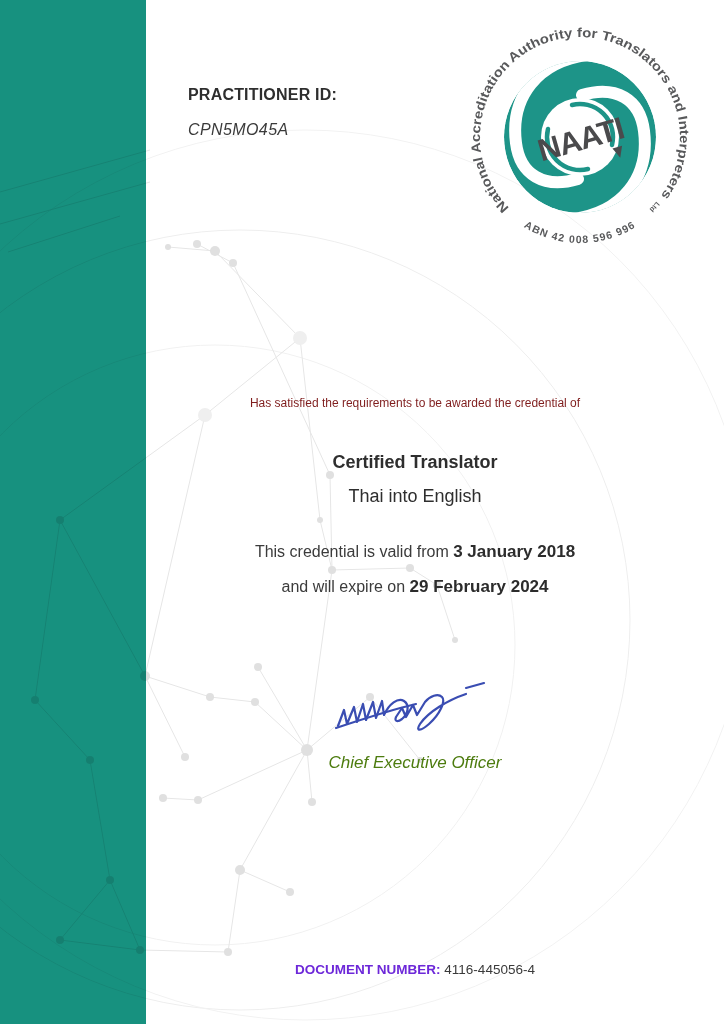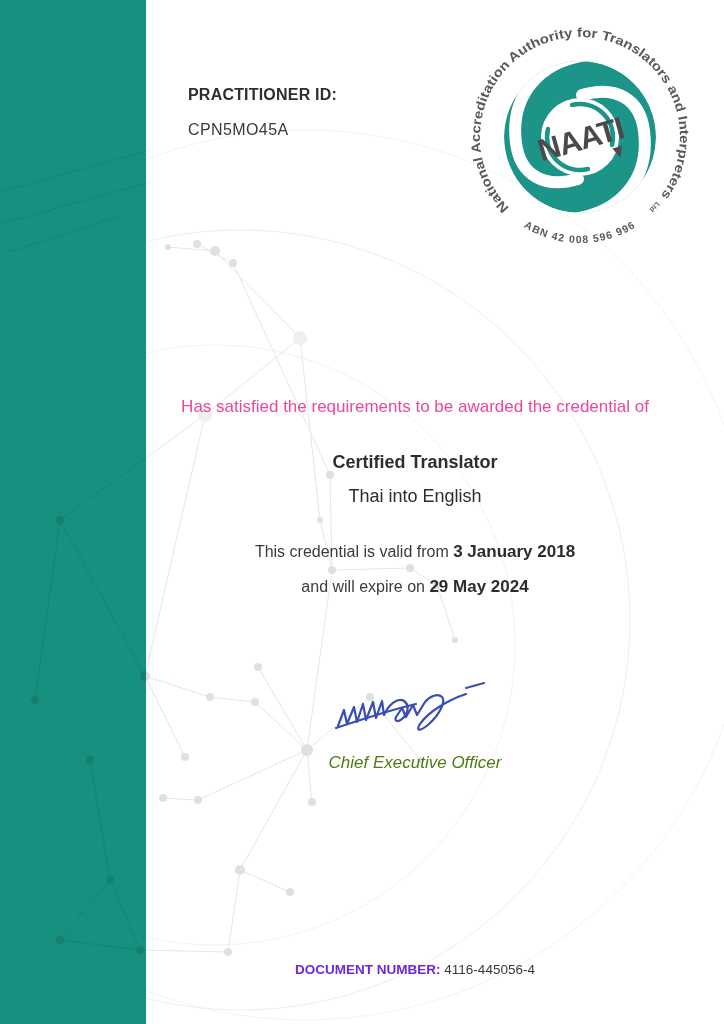--- a/index.html
+++ b/index.html
@@ -3,26 +3,26 @@
 <meta charset="utf-8">
 <style>
   html,body{margin:0;padding:0;background:#ffffff;}
   .page{
     position:relative;width:724px;height:1024px;overflow:hidden;background:#ffffff;
     font-family:"Liberation Sans", sans-serif;color:#3b3b3b;
   }
   .accent-bar{position:absolute;left:0;top:0;width:146px;height:1024px;background:#17917F;}
   .plexus{position:absolute;left:0;top:0;width:724px;height:1024px;mix-blend-mode:multiply;pointer-events:none;}
   .practitioner-label{position:absolute;left:188px;top:86px;font-size:16px;font-weight:bold;color:#2e2e2e;letter-spacing:.2px;}
-  .practitioner-value{position:absolute;left:188px;top:121px;font-size:16px;color:#3a3a3a;letter-spacing:.4px;}
+  .practitioner-value{position:absolute;left:188px;top:121px;font-size:16px;color:#3a3a3a;letter-spacing:.4px;font-style:italic;}
   .logo{position:absolute;left:440px;top:-3px;width:280px;height:280px;}
   .content{position:absolute;left:146px;top:0;right:40px;height:100%;text-align:center;}
   .line{position:absolute;left:0;right:0;line-height:1.25;}
   .recipient-name{top:316px;font-size:19px;font-weight:bold;color:#2d2d2d;}
-  .statement{top:396px;font-size:17px;color:#ec4899;}
+  .statement{top:396px;font-size:12px;color:#7f1d1d;}
   .credential-title{top:451px;font-size:18px;font-weight:bold;color:#2e2e2e;}
   .credential-language{top:485px;font-size:18px;font-weight:normal;color:#2e2e2e;}
   .valid-line{top:541px;font-size:16px;color:#3b3b3b;}
   .expire-line{top:576px;font-size:16px;color:#3b3b3b;}
   .date-bold{font-size:17px;font-weight:bold;color:#2c2c2c;}
   .signature{position:absolute;left:332px;top:680px;width:170px;height:64px;}
   .signatory-title{top:752px;font-size:17px;font-style:italic;color:#4d7c0f;}
   .doc-number{top:962px;font-size:13.5px;color:#3a3a3a;}
   .doc-number .label{font-weight:bold;color:#6d28d9;}
   .ring-text{font-family:"Liberation Sans", sans-serif;font-size:13px;font-weight:bold;fill:#58595B;}
@@ -135,21 +135,21 @@
 
 
     <div class="line statement">Has satisfied the requirements to be awarded the credential of</div>
 
     <div class="line credential-title">Certified Translator</div>
 
     <div class="line credential-language">Thai into English</div>
 
     <div class="line valid-line"><span>This credential is valid from </span><span class="date-bold">3 January 2018</span></div>
 
-    <div class="line expire-line"><span>and will expire on </span><span class="date-bold">29 May 2024</span></div>
+    <div class="line expire-line"><span>and will expire on </span><span class="date-bold">29 February 2024</span></div>
 
     <div class="line signatory-title">Chief Executive Officer</div>
 
     <div class="line doc-number"><span class="label">DOCUMENT NUMBER:</span><span>&nbsp;</span><span>4116-445056-4</span></div>
   </div>
 
   <svg class="signature" viewBox="0 0 170 64" xmlns="http://www.w3.org/2000/svg">
     <g stroke="#3A4DB2" stroke-width="2.2" fill="none" stroke-linecap="round" stroke-linejoin="round">
       <path d="M 6,46 L 12,30 L 15,44 L 22,27 L 25,42 L 31,24 L 34,40 L 41,22 L 44,38 L 50,21 L 52,35
                C 57,24 66,17 72,21 C 78,25 76,34 70,39 C 66,42 62,42 64,37

